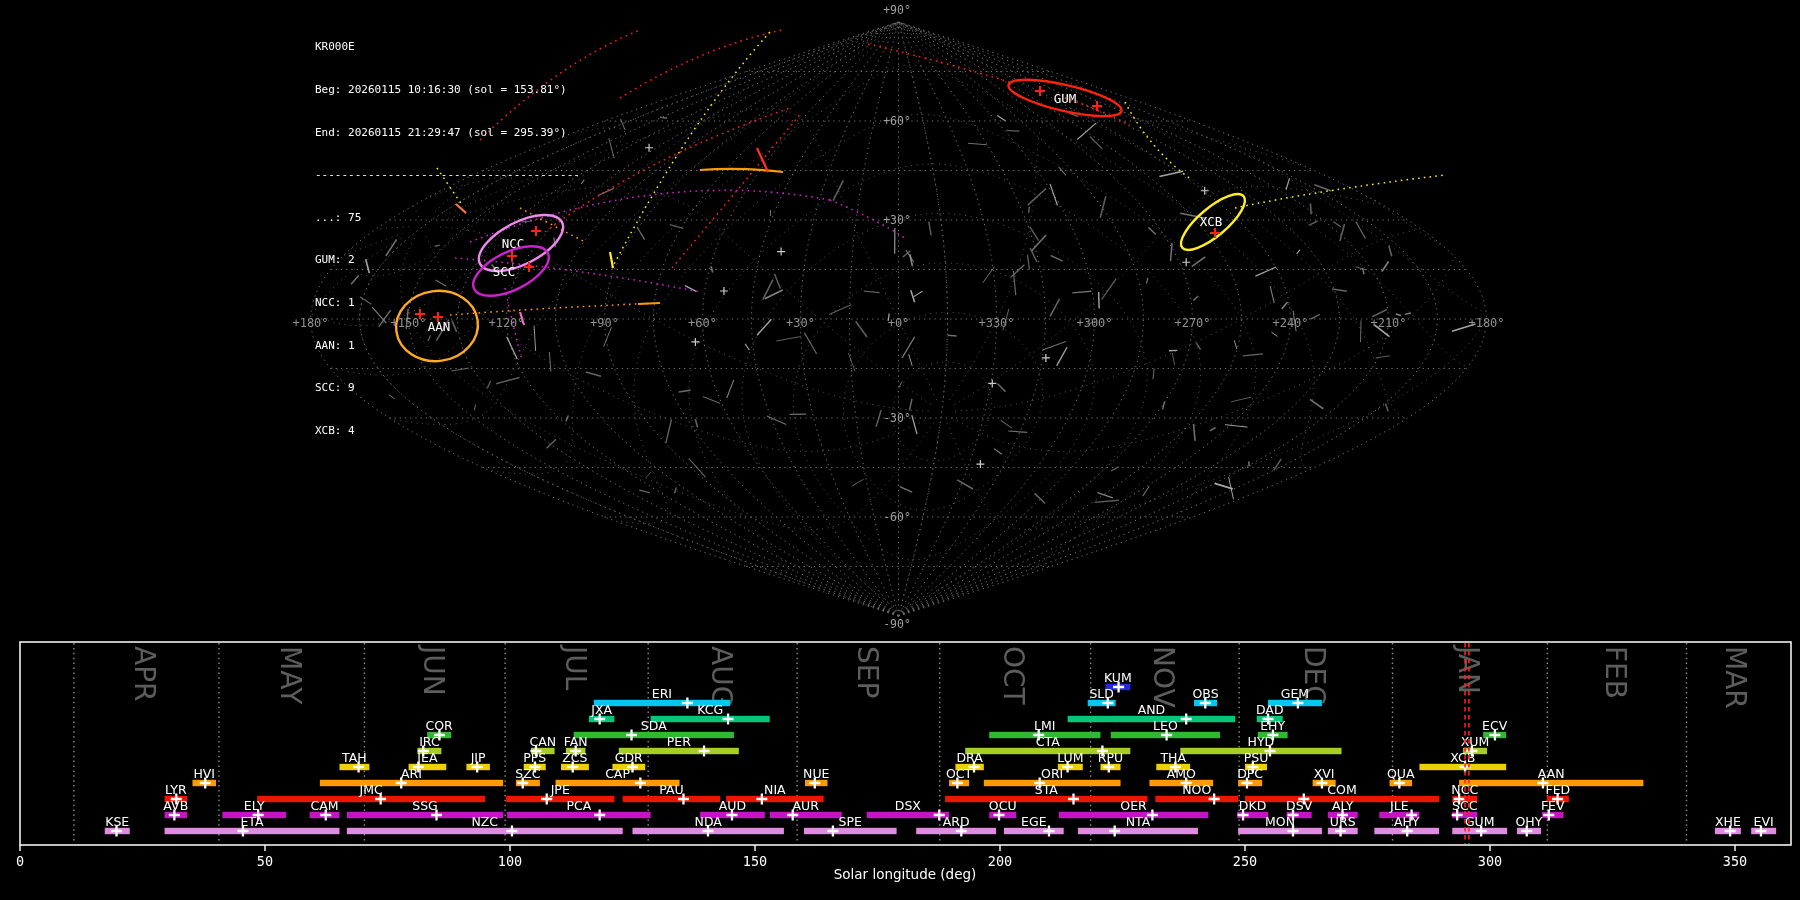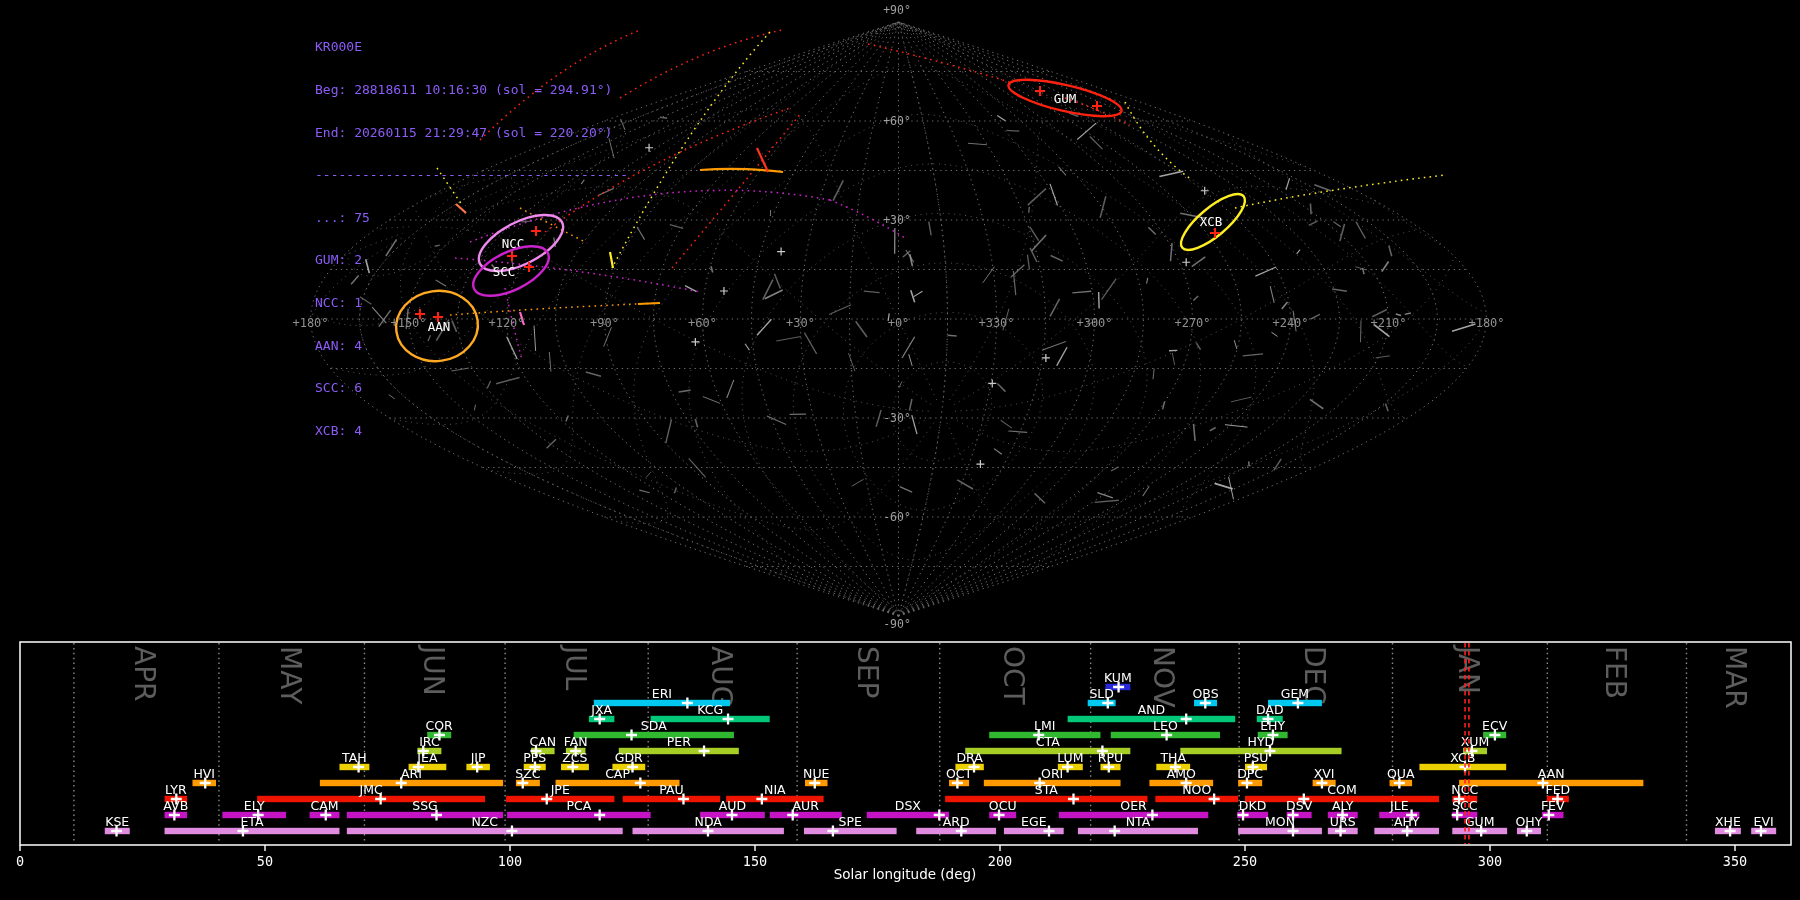--- a/index.html
+++ b/index.html
@@ -1,20 +1,20 @@
 <!DOCTYPE html>
 <html><head>
 <meta charset="utf-8">
 <style>
   html,body{margin:0;padding:0;background:#000;width:1800px;height:900px;overflow:hidden;}
   #stage{position:relative;width:1800px;height:900px;background:#000;
          font-family:"DejaVu Sans",sans-serif;}
   #scene{position:absolute;left:0;top:0;}
-  #legend{position:absolute;left:315px;top:12px;color:#8b5cf6;
-          font-family:"DejaVu Sans Mono",monospace;font-size:13px;line-height:14.2px;
+  #legend{position:absolute;left:315px;top:12px;color:#ffffff;
+          font-family:"DejaVu Sans Mono",monospace;font-size:11px;line-height:14.2px;
           white-space:pre;}
   .legend-line{height:14.2px;}
 </style>
 </head>
 <body>
 <div id="stage">
 
   <svg id="scene" width="1800" height="900">
     <g id="g-grid2">
         <path d="M893.0,408.0 L893.3,406.3 L893.5,404.6 L893.9,403.0 L894.3,401.3 L894.8,399.7 L895.3,398.0 L895.8,396.4 L896.5,394.8 L897.1,393.3 L897.9,391.7 L898.6,390.2 L899.5,388.7 L900.3,387.3 L901.3,385.8 L902.2,384.4 L903.3,383.1 L904.3,381.7 L905.4,380.4 L906.6,379.1 L907.8,377.9 L909.0,376.7 L910.3,375.6 L911.6,374.5 L912.9,373.4 L914.3,372.3 L915.7,371.4 L917.1,370.4 L918.6,369.5 L920.1,368.7 L921.6,367.9 L923.1,367.1 L924.7,366.4 L926.3,365.7 L927.9,365.1 L929.5,364.6 L931.1,364.1 L932.8,363.6 L934.4,363.2 L936.1,362.9 L937.8,362.6 L939.5,362.3 L941.2,362.1 L942.9,362.0 L944.6,361.9 L946.2,361.9 L947.9,361.9 L949.6,362.0 L951.3,362.1 L953.0,362.3 L954.6,362.6 L956.3,362.9 L957.9,363.2 L959.5,363.6 L961.1,364.1 L962.7,364.6 L964.2,365.1 L965.8,365.7 L967.3,366.4 L968.7,367.1 L970.2,367.9 L971.6,368.7 L973.0,369.5 L974.3,370.4 L975.6,371.4 L976.9,372.3 L978.1,373.4 L979.3,374.5 L980.4,375.6 L981.5,376.7 L982.5,377.9 L983.5,379.1 L984.5,380.4 L985.3,381.7 L986.2,383.1 L987.0,384.4 L987.7,385.8 L988.3,387.3 L988.9,388.7 L989.5,390.2 L990.0,391.7 L990.4,393.3 L990.8,394.8 L991.1,396.4 L991.3,398.0 L991.5,399.7 L991.6,401.3 L991.6,403.0 L991.6,404.6 L991.5,406.3 L991.3,408.0 L991.1,409.7 L990.8,411.4 L990.5,413.1 L990.0,414.8 L989.5,416.5 L989.0,418.2 L988.4,419.9 L987.7,421.6 L987.0,423.3 L986.2,425.0 L985.3,426.6 L984.4,428.3 L983.4,429.9 L982.4,431.6 L981.3,433.2 L980.2,434.7 L979.0,436.3 L977.8,437.8 L976.5,439.3 L975.2,440.8 L973.8,442.2 L972.4,443.6 L971.0,444.9 L969.5,446.2 L968.0,447.5 L966.5,448.7 L964.9,449.9 L963.3,451.0 L961.7,452.1 L960.0,453.1 L958.4,454.1 L956.7,455.0 L955.0,455.9 L953.3,456.6 L951.6,457.4 L949.8,458.0 L948.1,458.6 L946.4,459.2 L944.6,459.6 L942.9,460.0 L941.2,460.3 L939.5,460.6 L937.7,460.8 L936.0,460.9 L934.3,460.9 L932.7,460.9 L931.0,460.8 L929.3,460.6 L927.7,460.3 L926.1,460.0 L924.5,459.6 L922.9,459.2 L921.4,458.6 L919.8,458.0 L918.3,457.4 L916.9,456.6 L915.4,455.9 L914.0,455.0 L912.7,454.1 L911.3,453.1 L910.0,452.1 L908.8,451.0 L907.6,449.9 L906.4,448.7 L905.2,447.5 L904.1,446.2 L903.1,444.9 L902.1,443.6 L901.1,442.2 L900.2,440.8 L899.3,439.3 L898.5,437.8 L897.7,436.3 L897.0,434.7 L896.3,433.2 L895.7,431.6 L895.2,429.9 L894.7,428.3 L894.2,426.6 L893.8,425.0 L893.5,423.3 L893.2,421.6 L893.0,419.9 L892.8,418.2 L892.7,416.5 L892.7,414.8 L892.7,413.1 L892.7,411.4 L892.8,409.7 L893.0,408.0 " fill="none" stroke="#565656" stroke-width="1" stroke-dasharray="1 4.6"></path>
@@ -632,24 +632,24 @@
       </g>
     <g id="g-tl-marker">
         <line x1="1465.0590000000002" y1="643" x2="1465.0590000000002" y2="844" stroke="#ff2020" stroke-width="1.6" stroke-dasharray="4.5 3.5"></line>
         <line x1="1468.911" y1="643" x2="1468.911" y2="844" stroke="#ff2020" stroke-width="1.6" stroke-dasharray="4.5 3.5"></line>
       </g>
     <text id="xlabel" x="905" y="879" fill="#ffffff" font-size="13.5" text-anchor="middle" font-family="DejaVu Sans, sans-serif">Solar longitude (deg)</text>
   </svg>
 
   <div id="legend">
     <div class="legend-line">KR000E</div>
-    <div class="legend-line">Beg: 28818611 10:16:30 (sol = 294.91°)</div>
-    <div class="legend-line">End: 20260115 21:29:47 (sol = 220.20°)</div>
+    <div class="legend-line">Beg: 20260115 10:16:30 (sol = 153.81°)</div>
+    <div class="legend-line">End: 20260115 21:29:47 (sol = 295.39°)</div>
     <div class="legend-line">----------------------------------------</div>
     <div class="legend-line">...: 75</div>
     <div class="legend-line">GUM: 2</div>
     <div class="legend-line">NCC: 1</div>
-    <div class="legend-line">AAN: 4</div>
-    <div class="legend-line">SCC: 6</div>
+    <div class="legend-line">AAN: 1</div>
+    <div class="legend-line">SCC: 9</div>
     <div class="legend-line">XCB: 4</div>
   </div>
 
 </div>
 
 </body></html>

